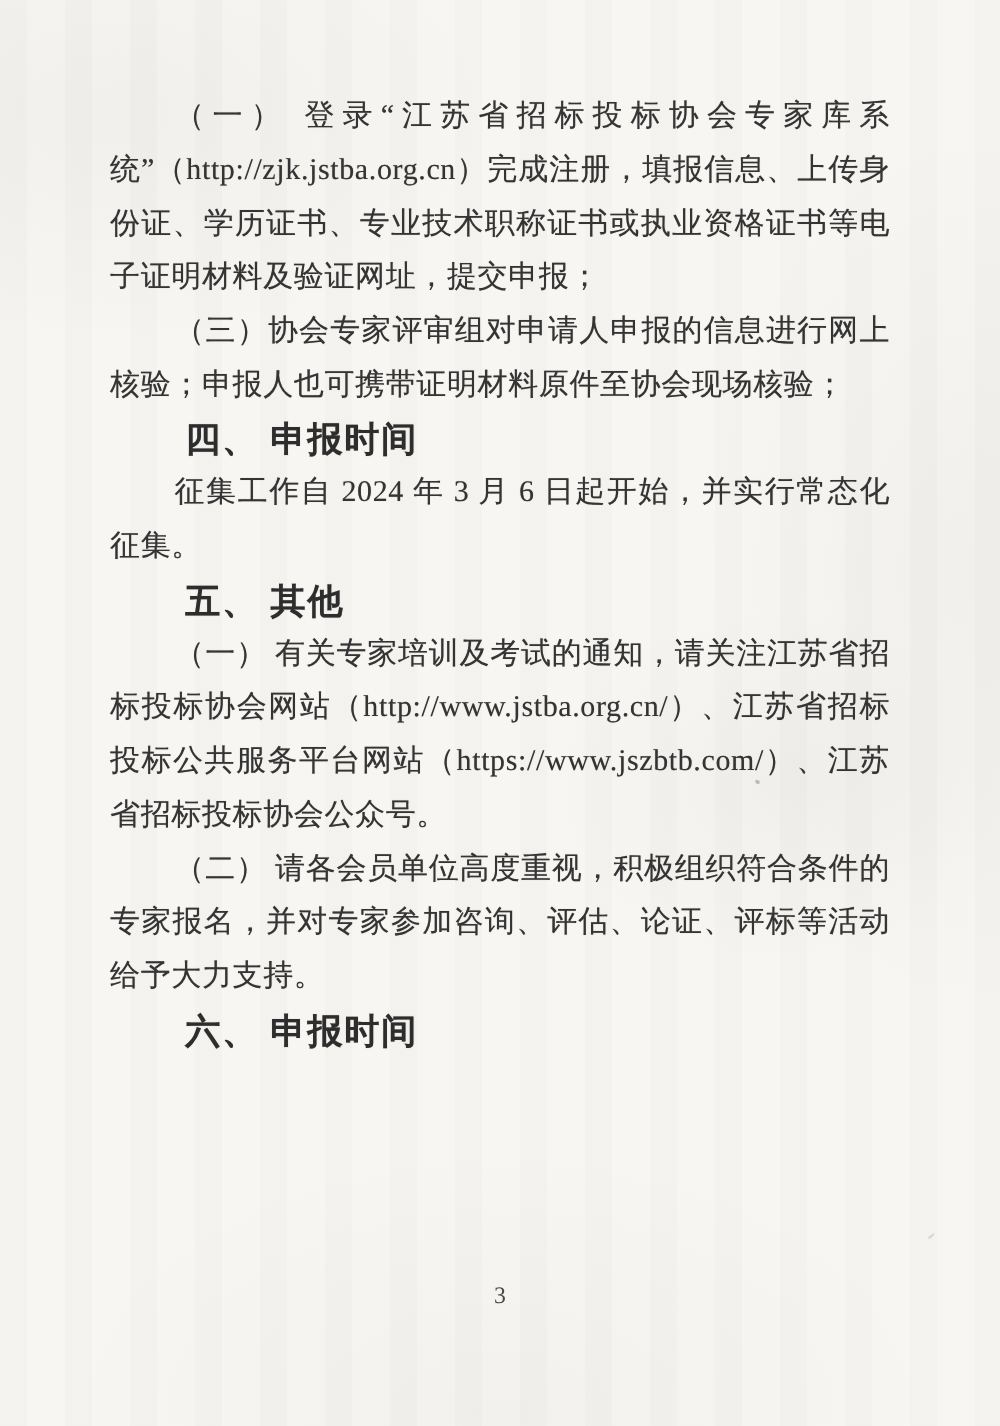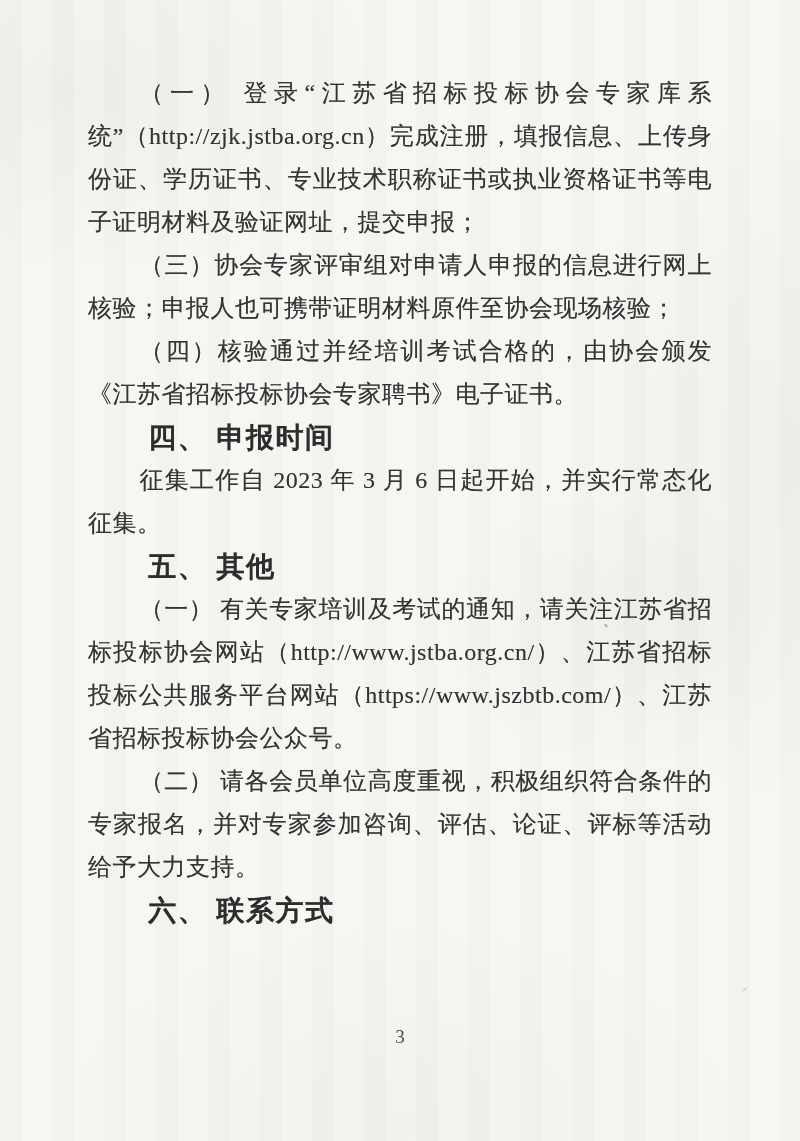--- a/index.html
+++ b/index.html
@@ -63,26 +63,25 @@
   .speck.s1{width:4px;height:3px;left:604px;top:624px;transform:rotate(35deg);}
   .speck.s2{width:6px;height:2px;left:742px;top:988px;transform:rotate(-40deg);opacity:.5;}
 </style>
 </head>
 <body>
 
 <div class="page">
   <div class="content">
     <p class="para">（一） 登录“江苏省招标投标协会专家库系统”（http://zjk.jstba.org.cn）完成注册，填报信息、上传身份证、学历证书、专业技术职称证书或执业资格证书等电子证明材料及验证网址，提交申报；</p>
     <p class="para">（三）协会专家评审组对申请人申报的信息进行网上核验；申报人也可携带证明材料原件至协会现场核验；</p>
-    <p class="para">（四）核验通过并经培训考试合格的，由协会颁发《江苏省招标投标协会专家聘书》电子证书。</p>
     <h3 class="heading">四、 申报时间</h3>
-    <p class="para">征集工作自 2023 年 3 月 6 日起开始，并实行常态化征集。</p>
+    <p class="para">征集工作自 2024 年 3 月 6 日起开始，并实行常态化征集。</p>
     <h3 class="heading">五、 其他</h3>
     <p class="para">（一） 有关专家培训及考试的通知，请关注江苏省招标投标协会网站（http://www.jstba.org.cn/）、江苏省招标投标公共服务平台网站（https://www.jszbtb.com/）、江苏省招标投标协会公众号。</p>
     <p class="para">（二） 请各会员单位高度重视，积极组织符合条件的专家报名，并对专家参加咨询、评估、论证、评标等活动给予大力支持。</p>
-    <h3 class="heading">六、 联系方式</h3>
+    <h3 class="heading">六、 申报时间</h3>
   </div>
 
   <div class="page-number">3</div>
 
   <span class="speck s1"></span>
   <span class="speck s2"></span>
 </div>
 
 </body></html>

